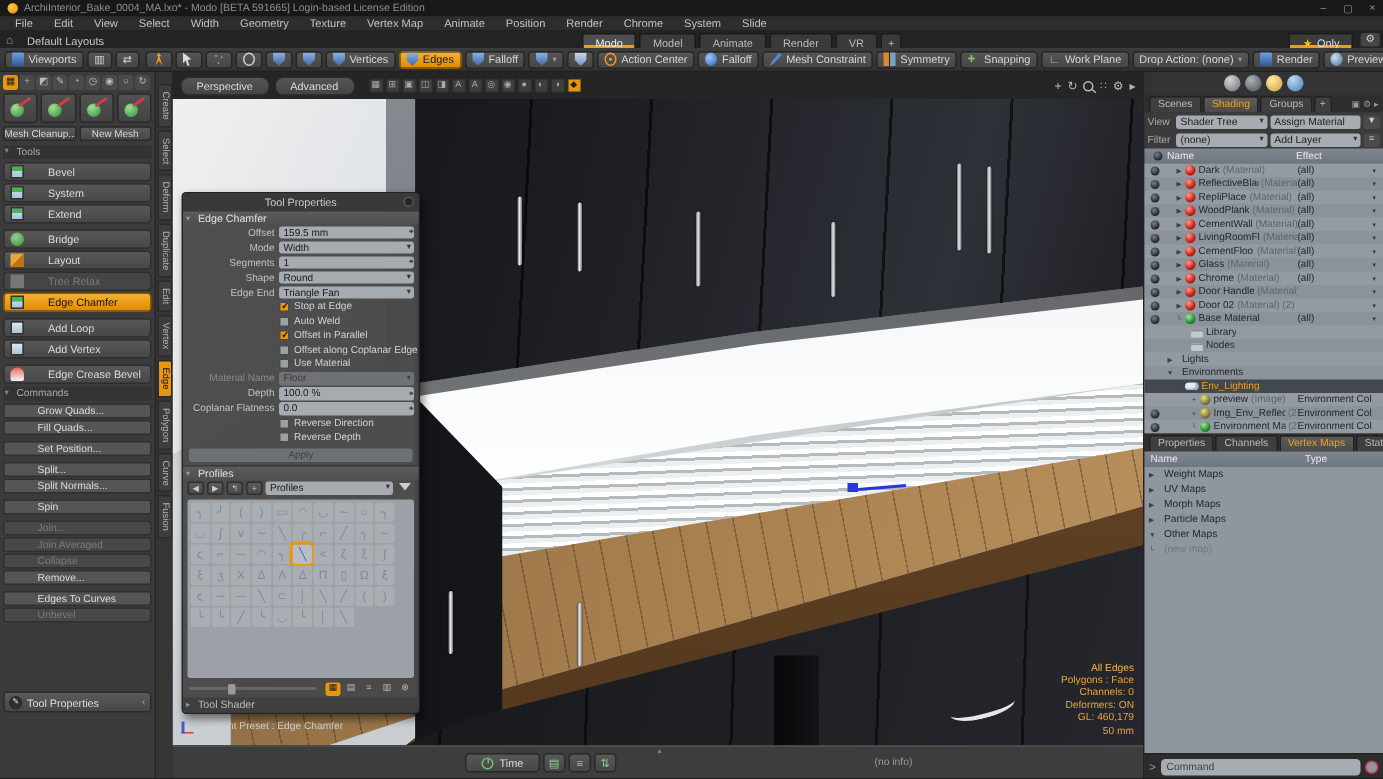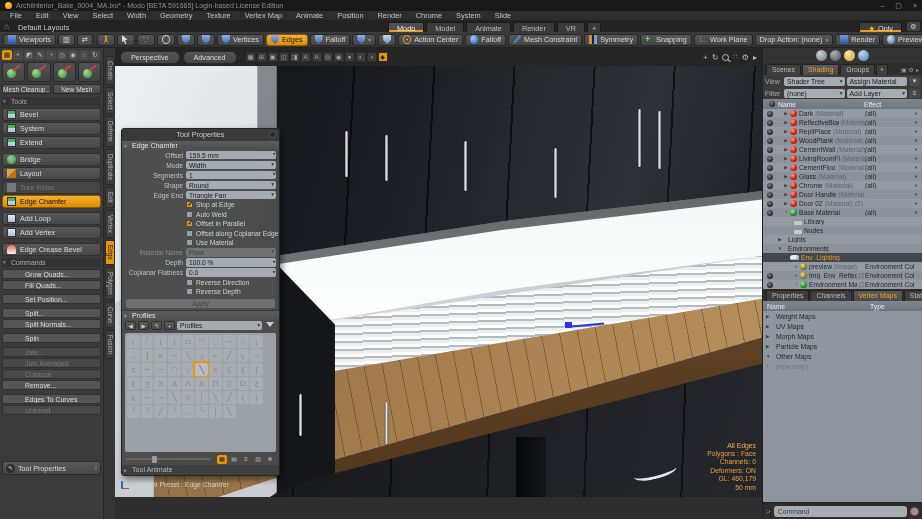--- a/index.html
+++ b/index.html
@@ -54,21 +54,21 @@
 .sb-ic{width:10px;height:10px;background:#4a4a4a;border-radius:2px;font-size:6.5px;line-height:10px;text-align:center;color:#bbb}
 .sb-ic.active{background:#e8960c;color:#222}
 .sb-bigrow{display:flex;gap:2px;margin-bottom:2px}
 .sb-big{flex:1;height:20px;background:linear-gradient(#525252,#434343);border:1px solid #2a2a2a;border-radius:3px;position:relative}
 .sb-big::before{content:"";position:absolute;left:4px;top:6px;width:9px;height:9px;border-radius:50%;background:radial-gradient(circle at 35% 30%,#9fe08f,#2f8f3f)}
 .sb-big::after{content:"";position:absolute;right:3px;top:4px;width:9px;height:2px;background:#d04040;transform:rotate(-35deg)}
 .sb-meshrow{display:flex;gap:2px;margin-bottom:3px}
 .sb-meshbtn{flex:1;height:10px;background:linear-gradient(#5a5a5a,#484848);border:1px solid #2a2a2a;border-radius:2px;font-size:6.6px;color:#ddd;text-align:center;line-height:9px;white-space:nowrap;overflow:hidden}
 .sb-section{height:9px;background:#333;color:#aaa;font-size:6.8px;padding-left:9px;line-height:9px;margin:2px 0;position:relative}
 .sb-section::before{content:"▾";position:absolute;left:1px;top:0;font-size:5.5px;color:#888}
-.sb-tool{display:flex;align-items:center;gap:4px;height:13px;background:linear-gradient(#585858,#474747);border:1px solid #2f2f2f;border-radius:3px;margin-bottom:1px;padding-left:4px;font-size:7.2px;color:#ddd;white-space:nowrap;overflow:hidden}
+.sb-tool{display:flex;align-items:center;gap:16px;height:13px;background:linear-gradient(#585858,#474747);border:1px solid #2f2f2f;border-radius:3px;margin-bottom:1px;padding-left:4px;font-size:7.2px;color:#ddd;white-space:nowrap;overflow:hidden}
 .sb-tool.active{background:linear-gradient(#f5b033,#e08c00);color:#111;border-color:#8a5a00}
 .sb-tool.disabled{background:#454545;color:#7a7a7a}
 .sb-tool.gap{margin-bottom:4px}
 .sb-tool .ic[data-ic]{width:9px;height:9px}
 [data-ic="cube"]{background:linear-gradient(#cfe2ee,#a9c4d8);border:1px solid #333;box-shadow:inset 0 3px 0 #44b84f}
 [data-ic="cube2"]{background:linear-gradient(#dfeaf2,#aac4d6);border:1px solid #333}
 [data-ic="gear"]{border-radius:50%;background:radial-gradient(circle at 40% 35%,#8fd08f,#3f8f3f)}
 [data-ic="slide"]{background:linear-gradient(135deg,#e8a33d 50%,#b97612 50%)}
 [data-ic="relax"]{background:#9aa0a5;opacity:.55}
 [data-ic="crease"]{border-radius:50% 50% 15% 15%;background:linear-gradient(#e86a5a,#f5f5f5)}
@@ -705,21 +705,21 @@
     <div class="pf-bottom">
       <span class="pf-slider">
           <span class="pf-thumb"></span>
         </span>
       <span class="pf-view active">▦</span>
         <span class="pf-view">▤</span>
         <span class="pf-view">≡</span>
         <span class="pf-view">▥</span>
         <span class="pf-view round">⊗</span>
     </div>
-    <div class="tp-states">Tool Animate</div>
+    <div class="tp-states">Tool Shader</div>
   </div>
 
   <div class="rightpanel">
     <div class="rp-preview">
       <span class="ball b1"></span>
       <span class="ball b2"></span>
       <span class="ball b3"></span>
       <span class="ball b4"></span>
     </div>
     <div class="rp-tabs">
@@ -1011,14 +1011,27 @@
           <span>(new map)</span>
         </div>
     </div>
     <div class="cmdbar">
       <span class="cmd-prompt">&gt;</span>
       <input class="cmd-input" value="Command" style="">
       <span class="cmd-rec"></span>
     </div>
   </div>
 
+  <div class="bottombar">
+    <span class="bb-handle">▴</span>
+    <span class="bb-time">
+      <span class="btn-time">
+        <span class="clockic"></span>
+        <span>Time</span>
+      </span>
+      <span class="bb-ic">▤</span>
+        <span class="bb-ic">≡</span>
+        <span class="bb-ic">⇅</span>
+    </span>
+    <span class="bb-noinfo">(no info)</span>
+  </div>
 
 </div>
 
 </body></html>

